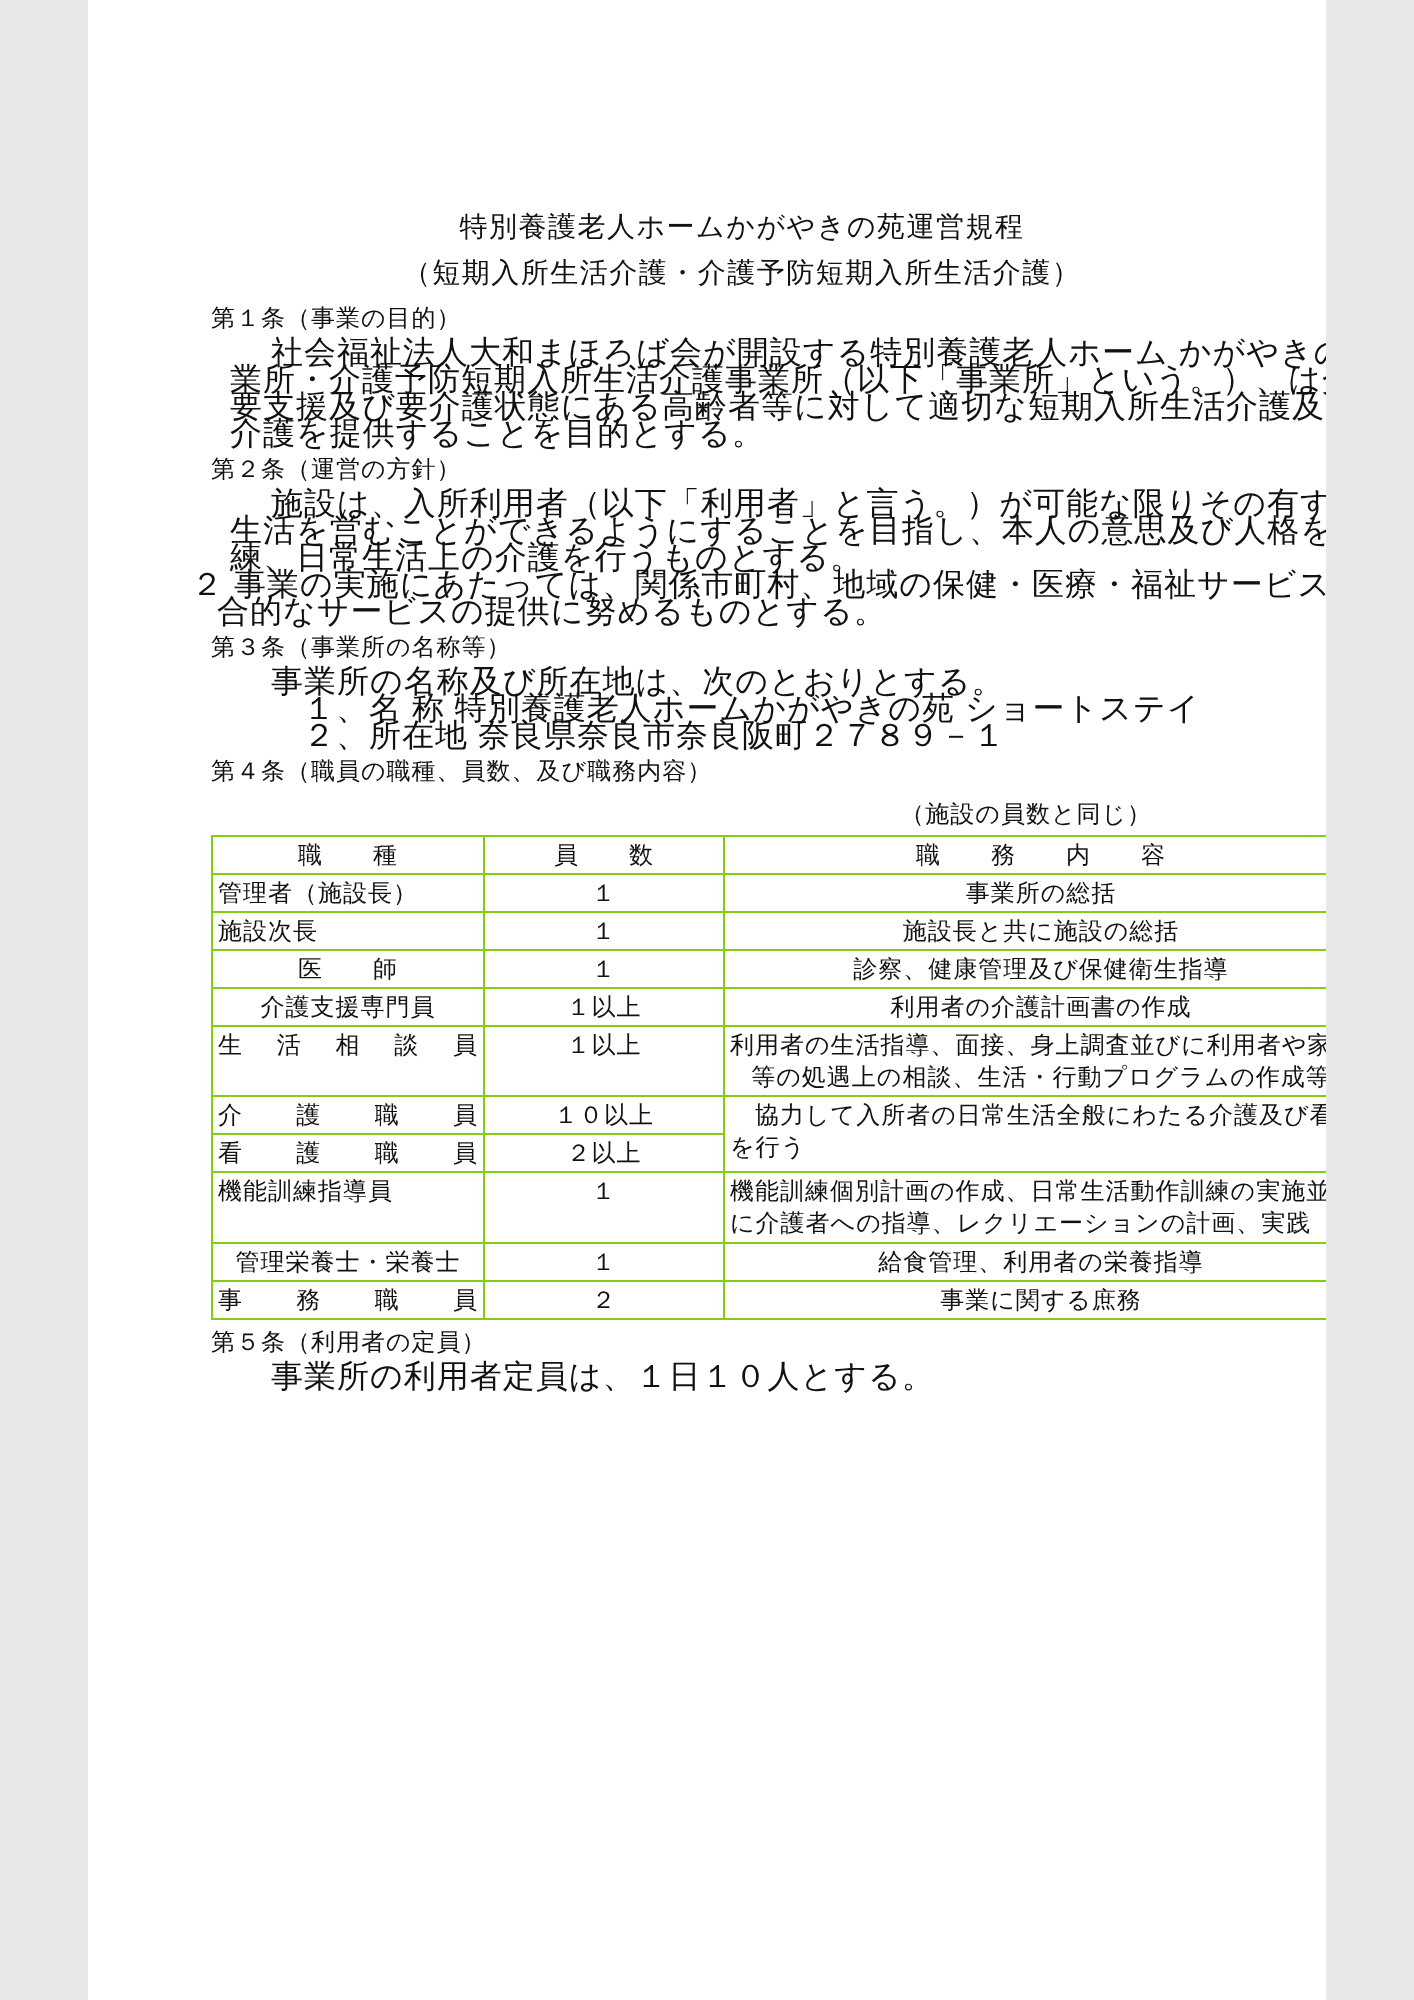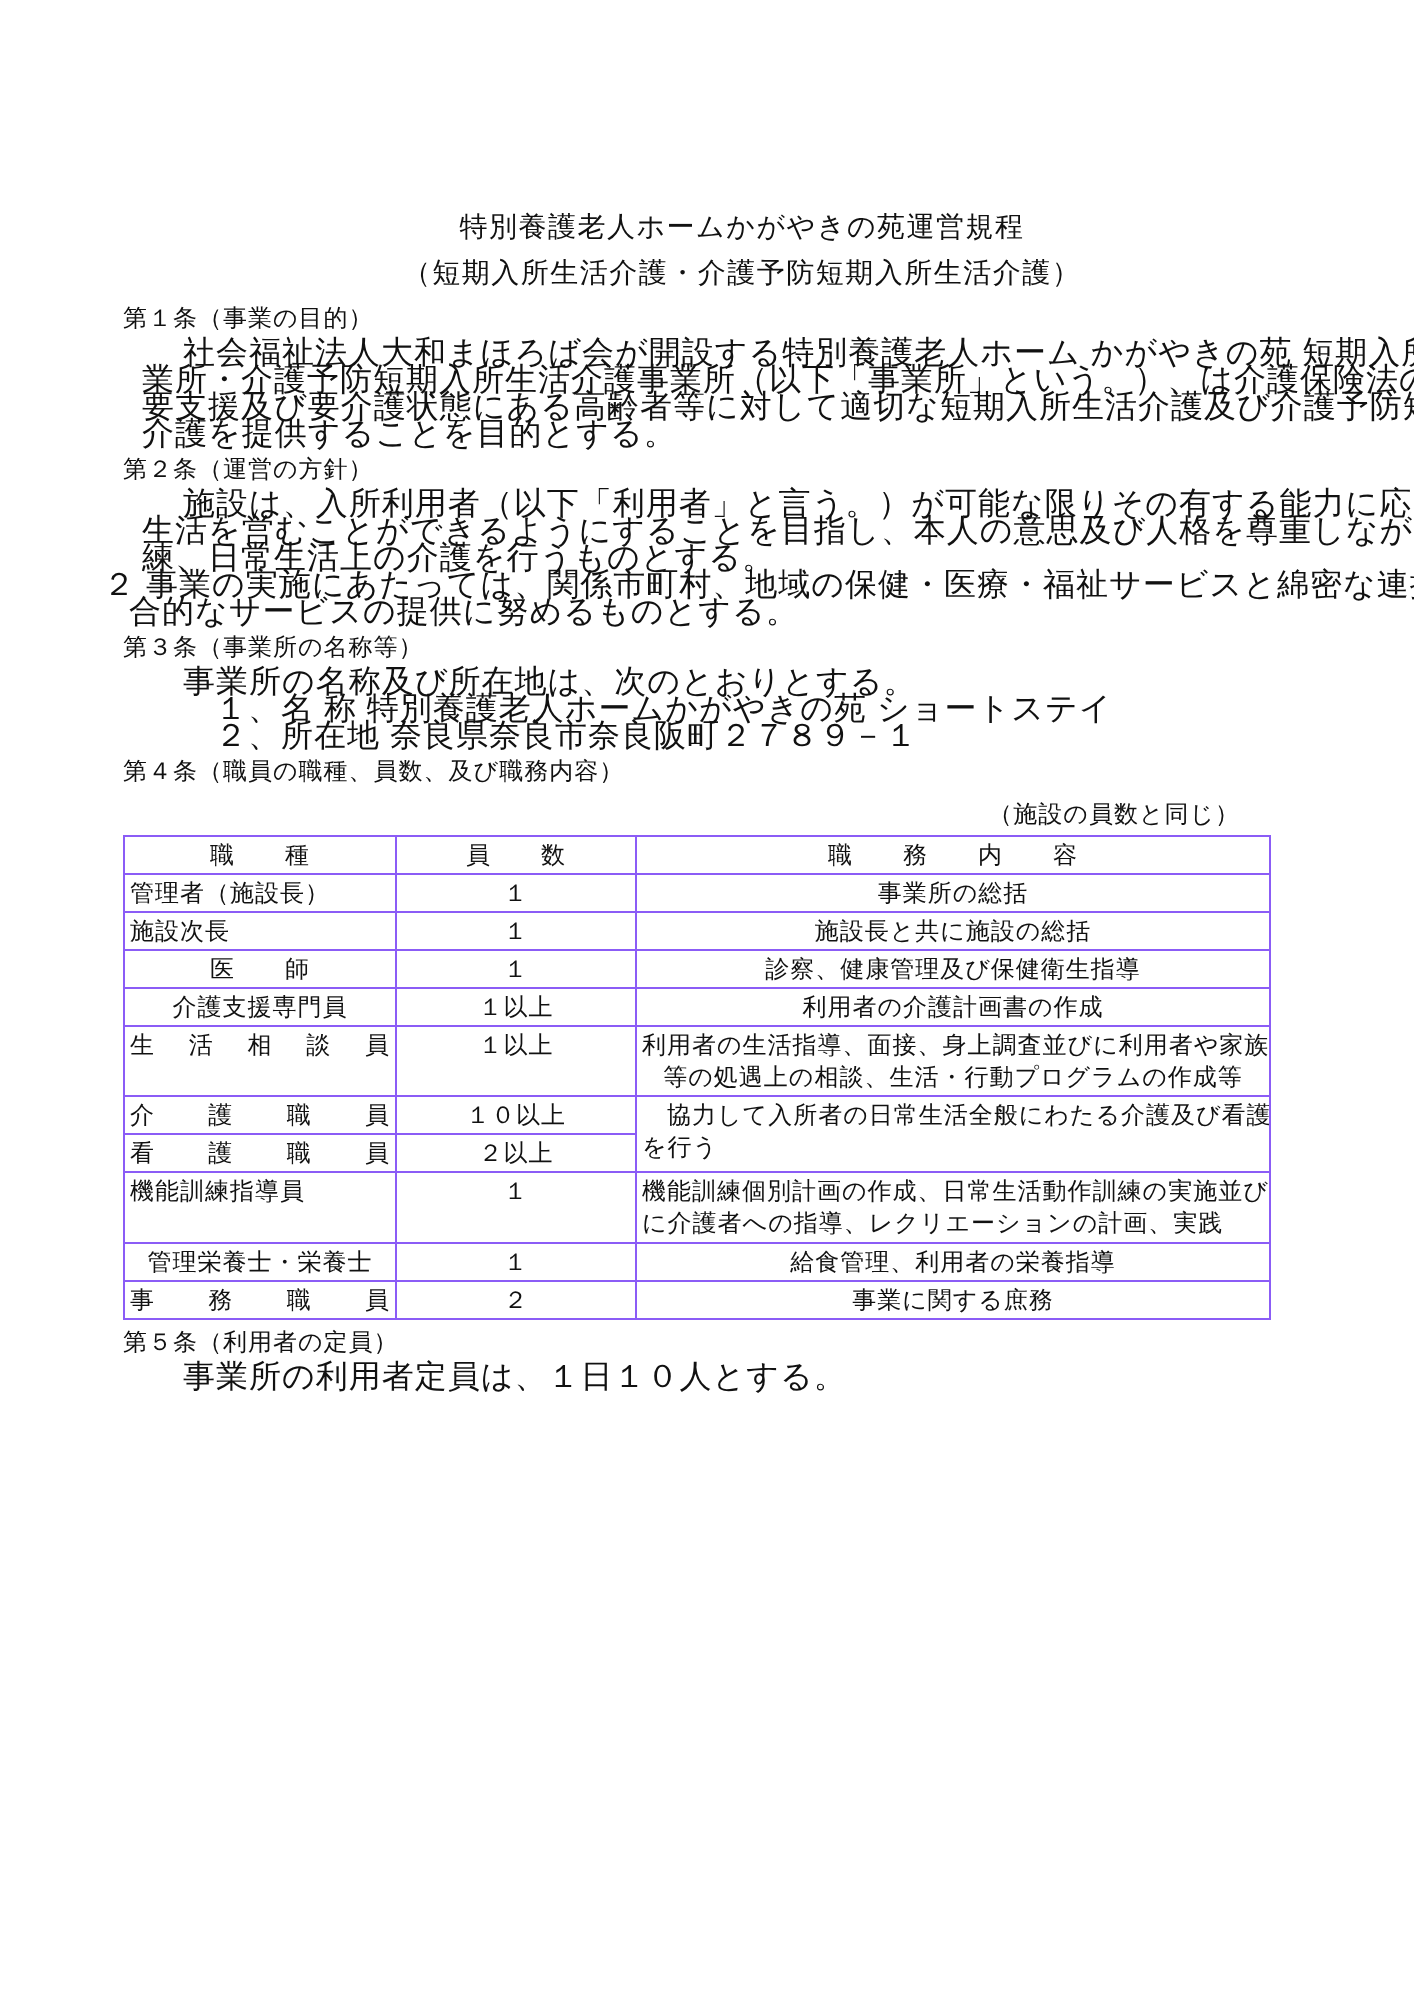--- a/index.html
+++ b/index.html
@@ -1,18 +1,18 @@
 <!DOCTYPE html>
 <html lang="ja"><head>
 <meta charset="utf-8">
 <style>
   html,body { margin:0; padding:0; background:#e8e8e8; }
   .page {
     position:relative;
-    width:1414px; height:2000px;
+    width:1238px; height:2000px;
     margin:0 auto;
     background:#ffffff;
     color:#111111;
     font-family:"Liberation Sans","DejaVu Sans",sans-serif;
     overflow:hidden;
   }
   .doc { padding-top:204px; }
 
   .title-block { margin-left:70px; text-align:center; }
   .title-line {
@@ -46,21 +46,21 @@
     border-collapse:collapse;
     table-layout:fixed;
     width:1146px;
     font-size:24px;
     letter-spacing:1px;
   }
   .staff-table col.c1 { width:272px; }
   .staff-table col.c2 { width:240px; }
   .staff-table col.c3 { width:634px; }
   .staff-table th, .staff-table td {
-    border:2px solid #8b5cf6;
+    border:2px solid #84cc16;
     vertical-align:top;
     padding:2px 5px;
     line-height:32px;
     font-weight:normal;
     white-space:pre;
     overflow:hidden;
     margin-left:40px;
   }
   .staff-table th { text-align:center; }
   .al { text-align:left; }

